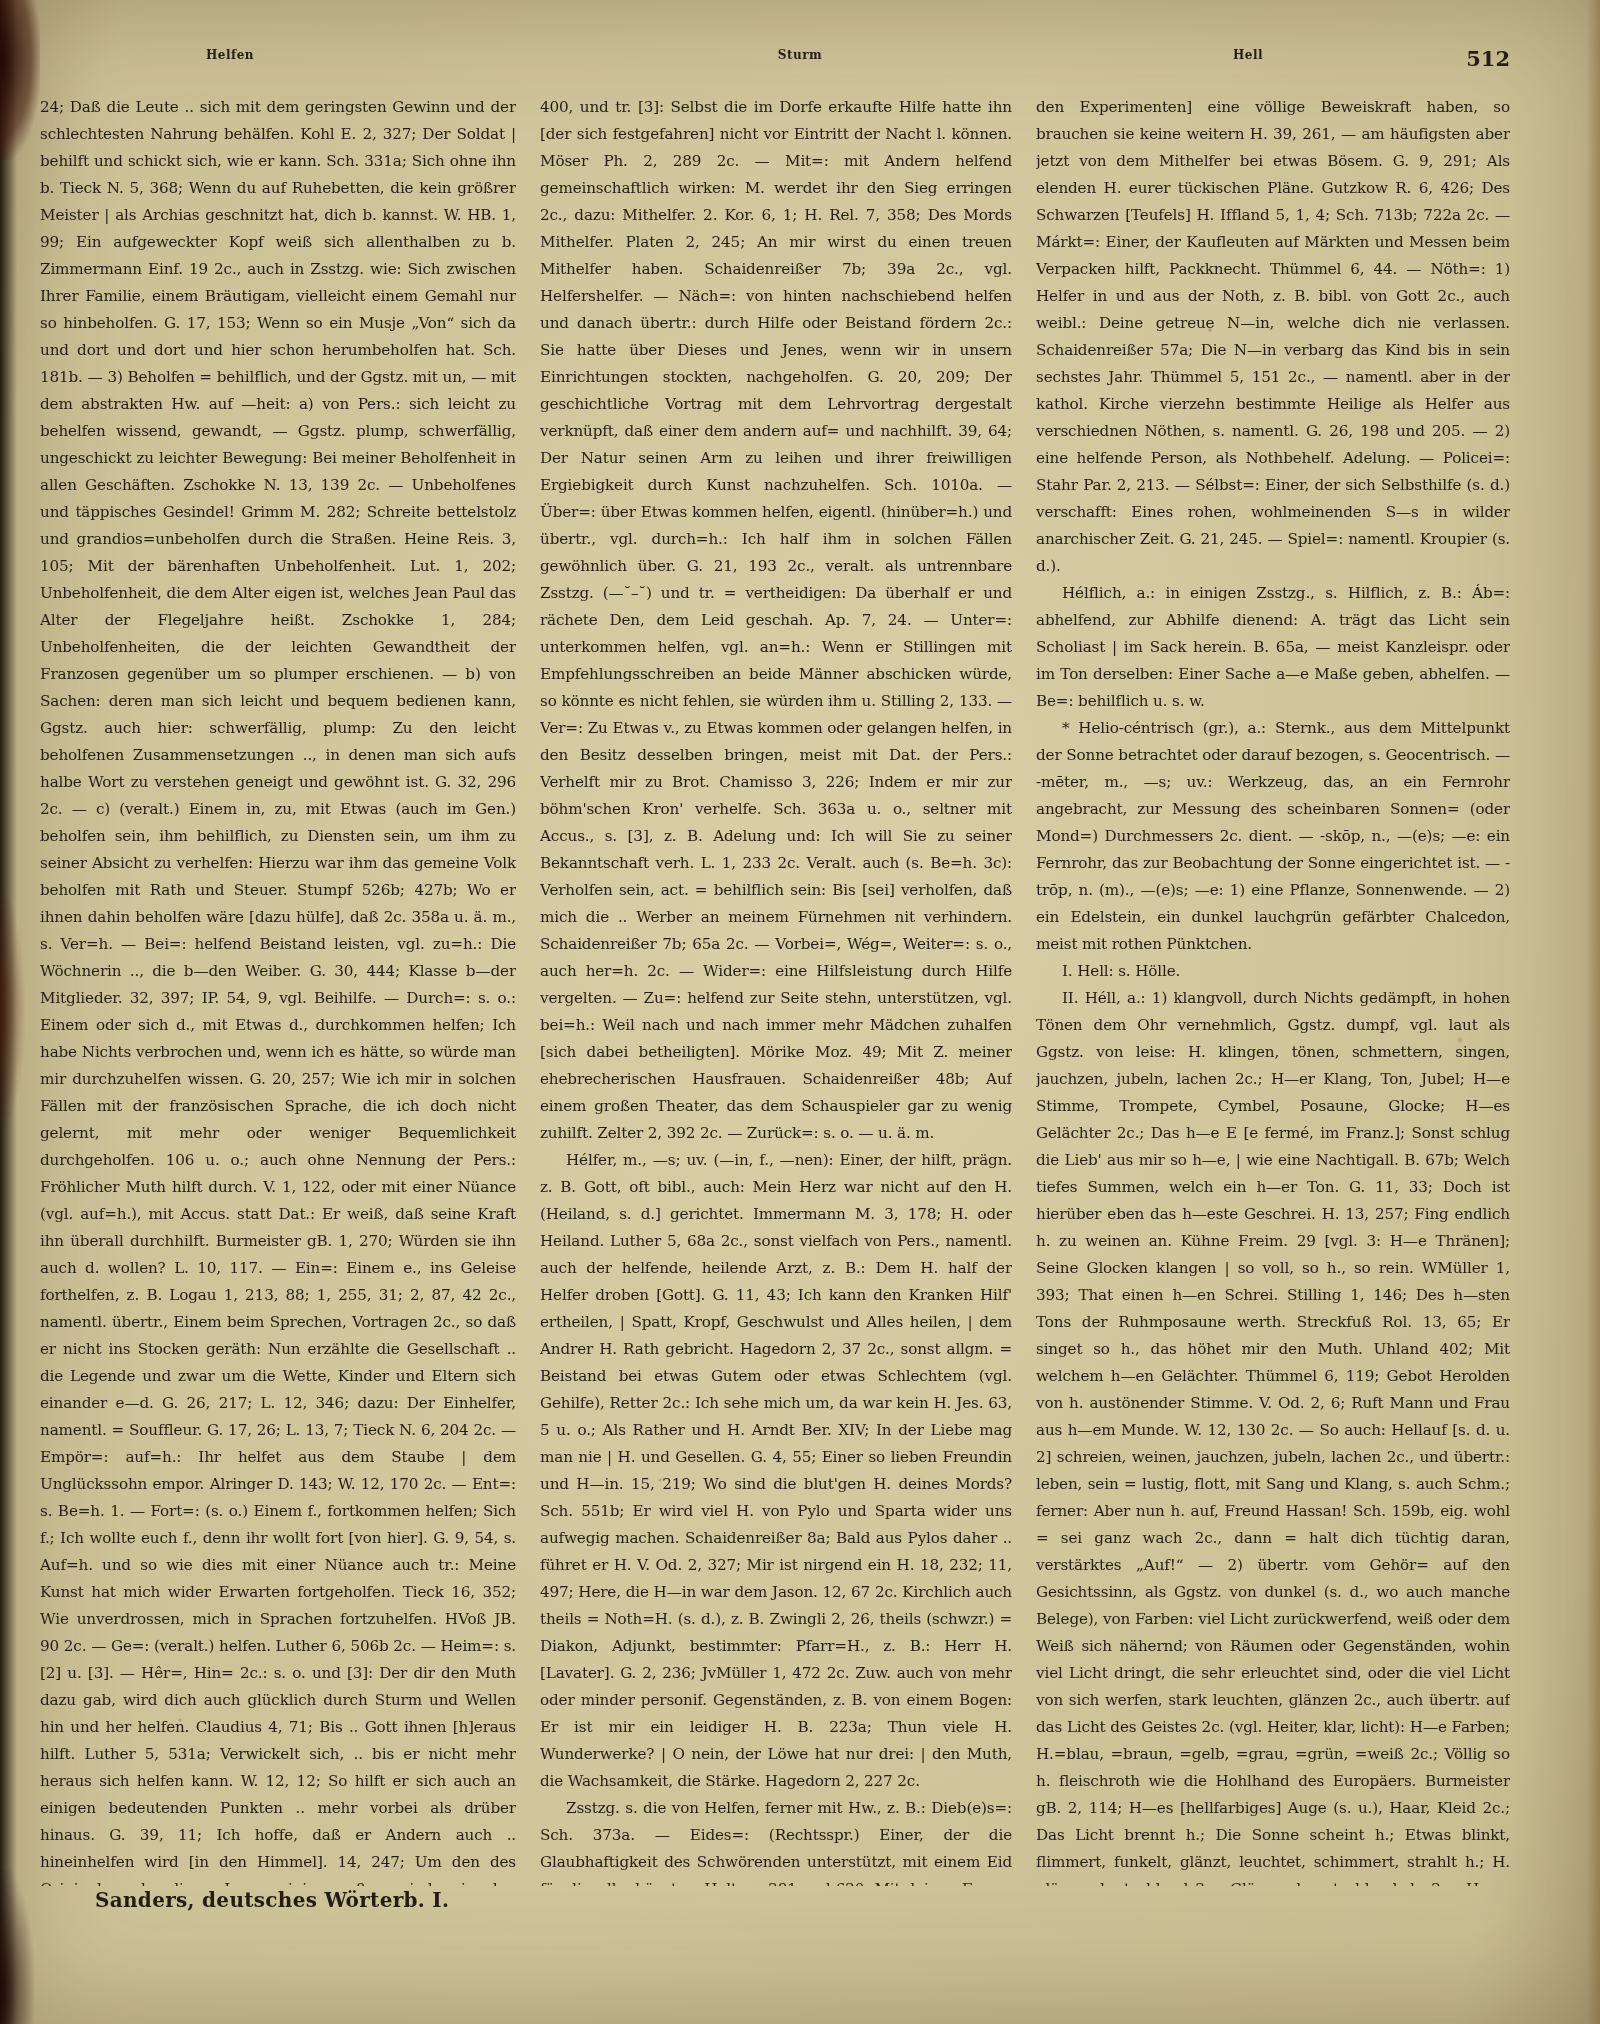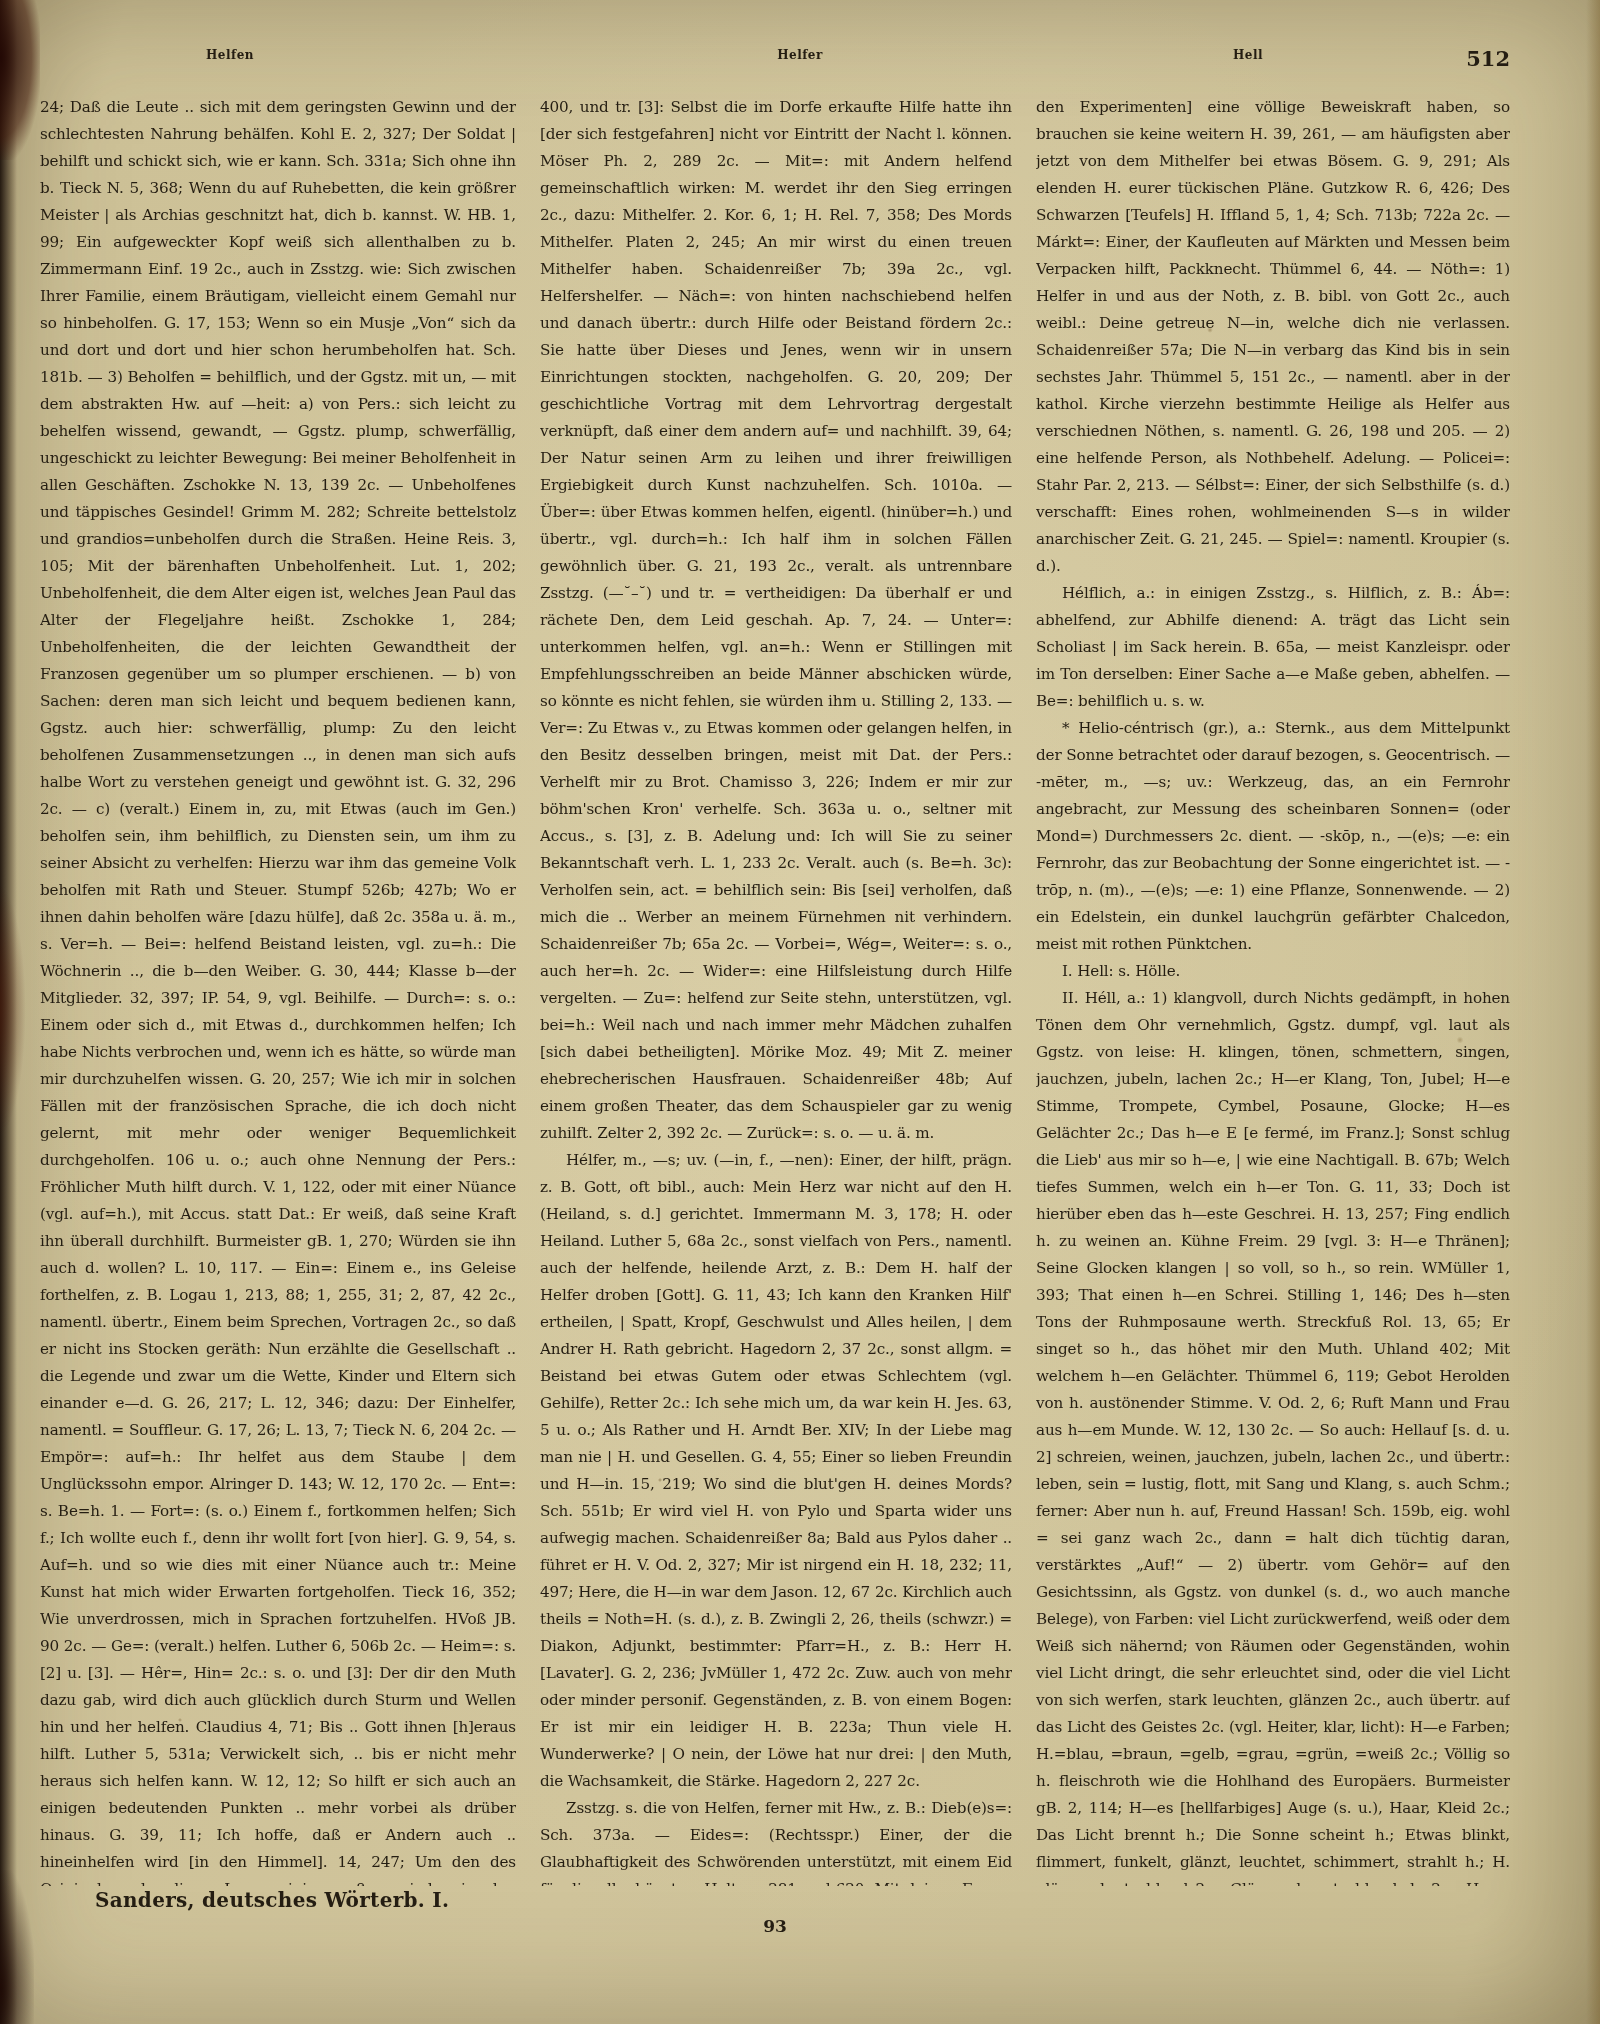--- a/index.html
+++ b/index.html
@@ -64,21 +64,21 @@
 <div class="page">
 
   <div class="edge-left"></div>
   <div class="blob-top-left"></div>
   <div class="blob-mid-left"></div>
   <div class="blob-bottom-left"></div>
   <div class="edge-right"></div>
   <div class="paper-stains"></div>
 
   <div class="running-head head-left">Helfen</div>
-  <div class="running-head head-center">Helfer</div>
+  <div class="running-head head-center">Sturm</div>
   <div class="running-head head-right">Hell</div>
   <div class="page-number">512</div>
 
   <div class="col col1">
     <p class="cont">24; Daß die Leute .. sich mit dem geringsten Gewinn und der schlechtesten Nahrung behälfen. Kohl E. 2, 327; Der Soldat | behilft und schickt sich, wie er kann. Sch. 331a; Sich ohne ihn b. Tieck N. 5, 368; Wenn du auf Ruhebetten, die kein größrer Meister | als Archias geschnitzt hat, dich b. kannst. W. HB. 1, 99; Ein aufgeweckter Kopf weiß sich allenthalben zu b. Zimmermann Einf. 19 2c., auch in Zsstzg. wie: Sich zwischen Ihrer Familie, einem Bräutigam, vielleicht einem Gemahl nur so hinbeholfen. G. 17, 153; Wenn so ein Musje „Von“ sich da und dort und dort und hier schon herumbeholfen hat. Sch. 181b. — 3) Beholfen = behilflich, und der Ggstz. mit un, — mit dem abstrakten Hw. auf —heit: a) von Pers.: sich leicht zu behelfen wissend, gewandt, — Ggstz. plump, schwerfällig, ungeschickt zu leichter Bewegung: Bei meiner Beholfenheit in allen Geschäften. Zschokke N. 13, 139 2c. — Unbeholfenes und täppisches Gesindel! Grimm M. 282; Schreite bettelstolz und grandios=unbeholfen durch die Straßen. Heine Reis. 3, 105; Mit der bärenhaften Unbeholfenheit. Lut. 1, 202; Unbeholfenheit, die dem Alter eigen ist, welches Jean Paul das Alter der Flegeljahre heißt. Zschokke 1, 284; Unbeholfenheiten, die der leichten Gewandtheit der Franzosen gegenüber um so plumper erschienen. — b) von Sachen: deren man sich leicht und bequem bedienen kann, Ggstz. auch hier: schwerfällig, plump: Zu den leicht beholfenen Zusammensetzungen .., in denen man sich aufs halbe Wort zu verstehen geneigt und gewöhnt ist. G. 32, 296 2c. — c) (veralt.) Einem in, zu, mit Etwas (auch im Gen.) beholfen sein, ihm behilflich, zu Diensten sein, um ihm zu seiner Absicht zu verhelfen: Hierzu war ihm das gemeine Volk beholfen mit Rath und Steuer. Stumpf 526b; 427b; Wo er ihnen dahin beholfen wäre [dazu hülfe], daß 2c. 358a u. ä. m., s. Ver=h. — Bei=: helfend Beistand leisten, vgl. zu=h.: Die Wöchnerin .., die b—den Weiber. G. 30, 444; Klasse b—der Mitglieder. 32, 397; IP. 54, 9, vgl. Beihilfe. — Durch=: s. o.: Einem oder sich d., mit Etwas d., durchkommen helfen; Ich habe Nichts verbrochen und, wenn ich es hätte, so würde man mir durchzuhelfen wissen. G. 20, 257; Wie ich mir in solchen Fällen mit der französischen Sprache, die ich doch nicht gelernt, mit mehr oder weniger Bequemlichkeit durchgeholfen. 106 u. o.; auch ohne Nennung der Pers.: Fröhlicher Muth hilft durch. V. 1, 122, oder mit einer Nüance (vgl. auf=h.), mit Accus. statt Dat.: Er weiß, daß seine Kraft ihn überall durchhilft. Burmeister gB. 1, 270; Würden sie ihn auch d. wollen? L. 10, 117. — Ein=: Einem e., ins Geleise forthelfen, z. B. Logau 1, 213, 88; 1, 255, 31; 2, 87, 42 2c., namentl. übertr., Einem beim Sprechen, Vortragen 2c., so daß er nicht ins Stocken geräth: Nun erzählte die Gesellschaft .. die Legende und zwar um die Wette, Kinder und Eltern sich einander e—d. G. 26, 217; L. 12, 346; dazu: Der Einhelfer, namentl. = Souffleur. G. 17, 26; L. 13, 7; Tieck N. 6, 204 2c. — Empör=: auf=h.: Ihr helfet aus dem Staube | dem Unglückssohn empor. Alringer D. 143; W. 12, 170 2c. — Ent=: s. Be=h. 1. — Fort=: (s. o.) Einem f., fortkommen helfen; Sich f.; Ich wollte euch f., denn ihr wollt fort [von hier]. G. 9, 54, s. Auf=h. und so wie dies mit einer Nüance auch tr.: Meine Kunst hat mich wider Erwarten fortgeholfen. Tieck 16, 352; Wie unverdrossen, mich in Sprachen fortzuhelfen. HVoß JB. 90 2c. — Ge=: (veralt.) helfen. Luther 6, 506b 2c. — Heim=: s. [2] u. [3]. — Hêr=, Hin= 2c.: s. o. und [3]: Der dir den Muth dazu gab, wird dich auch glücklich durch Sturm und Wellen hin und her helfen. Claudius 4, 71; Bis .. Gott ihnen [h]eraus hilft. Luther 5, 531a; Verwickelt sich, .. bis er nicht mehr heraus sich helfen kann. W. 12, 12; So hilft er sich auch an einigen bedeutenden Punkten .. mehr vorbei als drüber hinaus. G. 39, 11; Ich hoffe, daß er Andern auch .. hineinhelfen wird [in den Himmel]. 14, 247; Um den des Originals unkundigen Leser einigermaßen wieder in den homerischen Ton hineinzuhelfen. B. 185a u. ä. m., namentl. auch prägn.: Einem hin=h., in den Tod; machen, daß er hin (s. d.) sei: Mein Ungeschick | zwang mich, etwas unsanft ihm | hinzuhelfen [den Eber abzuthun]. Müllner 2, 43; „Es lebe der Hauptmann!“ Spiegelberg (aufspringend, vor sich): Bis ich ihm hinhelfe. Sch. 110b 2c. — Lös=: s. o., loskommen helfen: Sie hätten mir beigestanden, Sie hätten mir zur rechten Zeit losgeholfen. G. 17,</p>
   </div>
 
   <div class="col col2">
     <p class="cont">400, und tr. [3]: Selbst die im Dorfe erkaufte Hilfe hatte ihn [der sich festgefahren] nicht vor Eintritt der Nacht l. können. Möser Ph. 2, 289 2c. — Mit=: mit Andern helfend gemeinschaftlich wirken: M. werdet ihr den Sieg erringen 2c., dazu: Mithelfer. 2. Kor. 6, 1; H. Rel. 7, 358; Des Mords Mithelfer. Platen 2, 245; An mir wirst du einen treuen Mithelfer haben. Schaidenreißer 7b; 39a 2c., vgl. Helfershelfer. — Näch=: von hinten nachschiebend helfen und danach übertr.: durch Hilfe oder Beistand fördern 2c.: Sie hatte über Dieses und Jenes, wenn wir in unsern Einrichtungen stockten, nachgeholfen. G. 20, 209; Der geschichtliche Vortrag mit dem Lehrvortrag dergestalt verknüpft, daß einer dem andern auf= und nachhilft. 39, 64; Der Natur seinen Arm zu leihen und ihrer freiwilligen Ergiebigkeit durch Kunst nachzuhelfen. Sch. 1010a. — Über=: über Etwas kommen helfen, eigentl. (hinüber=h.) und übertr., vgl. durch=h.: Ich half ihm in solchen Fällen gewöhnlich über. G. 21, 193 2c., veralt. als untrennbare Zsstzg. (—˘–˘) und tr. = vertheidigen: Da überhalf er und rächete Den, dem Leid geschah. Ap. 7, 24. — Unter=: unterkommen helfen, vgl. an=h.: Wenn er Stillingen mit Empfehlungsschreiben an beide Männer abschicken würde, so könnte es nicht fehlen, sie würden ihm u. Stilling 2, 133. — Ver=: Zu Etwas v., zu Etwas kommen oder gelangen helfen, in den Besitz desselben bringen, meist mit Dat. der Pers.: Verhelft mir zu Brot. Chamisso 3, 226; Indem er mir zur böhm'schen Kron' verhelfe. Sch. 363a u. o., seltner mit Accus., s. [3], z. B. Adelung und: Ich will Sie zu seiner Bekanntschaft verh. L. 1, 233 2c. Veralt. auch (s. Be=h. 3c): Verholfen sein, act. = behilflich sein: Bis [sei] verholfen, daß mich die .. Werber an meinem Fürnehmen nit verhindern. Schaidenreißer 7b; 65a 2c. — Vorbei=, Wég=, Weiter=: s. o., auch her=h. 2c. — Wider=: eine Hilfsleistung durch Hilfe vergelten. — Zu=: helfend zur Seite stehn, unterstützen, vgl. bei=h.: Weil nach und nach immer mehr Mädchen zuhalfen [sich dabei betheiligten]. Mörike Moz. 49; Mit Z. meiner ehebrecherischen Hausfrauen. Schaidenreißer 48b; Auf einem großen Theater, das dem Schauspieler gar zu wenig zuhilft. Zelter 2, 392 2c. — Zurück=: s. o. — u. ä. m.</p>
     <p class="entry">Hélfer, m., —s; uv. (—in, f., —nen): Einer, der hilft, prägn. z. B. Gott, oft bibl., auch: Mein Herz war nicht auf den H. (Heiland, s. d.] gerichtet. Immermann M. 3, 178; H. oder Heiland. Luther 5, 68a 2c., sonst vielfach von Pers., namentl. auch der helfende, heilende Arzt, z. B.: Dem H. half der Helfer droben [Gott]. G. 11, 43; Ich kann den Kranken Hilf' ertheilen, | Spatt, Kropf, Geschwulst und Alles heilen, | dem Andrer H. Rath gebricht. Hagedorn 2, 37 2c., sonst allgm. = Beistand bei etwas Gutem oder etwas Schlechtem (vgl. Gehilfe), Retter 2c.: Ich sehe mich um, da war kein H. Jes. 63, 5 u. o.; Als Rather und H. Arndt Ber. XIV; In der Liebe mag man nie | H. und Gesellen. G. 4, 55; Einer so lieben Freundin und H—in. 15, 219; Wo sind die blut'gen H. deines Mords? Sch. 551b; Er wird viel H. von Pylo und Sparta wider uns aufwegig machen. Schaidenreißer 8a; Bald aus Pylos daher .. führet er H. V. Od. 2, 327; Mir ist nirgend ein H. 18, 232; 11, 497; Here, die H—in war dem Jason. 12, 67 2c. Kirchlich auch theils = Noth=H. (s. d.), z. B. Zwingli 2, 26, theils (schwzr.) = Diakon, Adjunkt, bestimmter: Pfarr=H., z. B.: Herr H. [Lavater]. G. 2, 236; JvMüller 1, 472 2c. Zuw. auch von mehr oder minder personif. Gegenständen, z. B. von einem Bogen: Er ist mir ein leidiger H. B. 223a; Thun viele H. Wunderwerke? | O nein, der Löwe hat nur drei: | den Muth, die Wachsamkeit, die Stärke. Hagedorn 2, 227 2c.</p>
@@ -87,15 +87,14 @@
 
   <div class="col col3">
     <p class="cont">den Experimenten] eine völlige Beweiskraft haben, so brauchen sie keine weitern H. 39, 261, — am häufigsten aber jetzt von dem Mithelfer bei etwas Bösem. G. 9, 291; Als elenden H. eurer tückischen Pläne. Gutzkow R. 6, 426; Des Schwarzen [Teufels] H. Iffland 5, 1, 4; Sch. 713b; 722a 2c. — Márkt=: Einer, der Kaufleuten auf Märkten und Messen beim Verpacken hilft, Packknecht. Thümmel 6, 44. — Nöth=: 1) Helfer in und aus der Noth, z. B. bibl. von Gott 2c., auch weibl.: Deine getreue N—in, welche dich nie verlassen. Schaidenreißer 57a; Die N—in verbarg das Kind bis in sein sechstes Jahr. Thümmel 5, 151 2c., — namentl. aber in der kathol. Kirche vierzehn bestimmte Heilige als Helfer aus verschiednen Nöthen, s. namentl. G. 26, 198 und 205. — 2) eine helfende Person, als Nothbehelf. Adelung. — Policei=: Stahr Par. 2, 213. — Sélbst=: Einer, der sich Selbsthilfe (s. d.) verschafft: Eines rohen, wohlmeinenden S—s in wilder anarchischer Zeit. G. 21, 245. — Spiel=: namentl. Kroupier (s. d.).</p>
     <p class="entry">Hélflich, a.: in einigen Zsstzg., s. Hilflich, z. B.: Áb=: abhelfend, zur Abhilfe dienend: A. trägt das Licht sein Scholiast | im Sack herein. B. 65a, — meist Kanzleispr. oder im Ton derselben: Einer Sache a—e Maße geben, abhelfen. — Be=: behilflich u. s. w.</p>
     <p class="entry">* Helio-céntrisch (gr.), a.: Sternk., aus dem Mittelpunkt der Sonne betrachtet oder darauf bezogen, s. Geocentrisch. — -mēter, m., —s; uv.: Werkzeug, das, an ein Fernrohr angebracht, zur Messung des scheinbaren Sonnen= (oder Mond=) Durchmessers 2c. dient. — -skōp, n., —(e)s; —e: ein Fernrohr, das zur Beobachtung der Sonne eingerichtet ist. — -trōp, n. (m)., —(e)s; —e: 1) eine Pflanze, Sonnenwende. — 2) ein Edelstein, ein dunkel lauchgrün gefärbter Chalcedon, meist mit rothen Pünktchen.</p>
     <p class="entry">I. Hell: s. Hölle.</p>
     <p class="entry">II. Héll, a.: 1) klangvoll, durch Nichts gedämpft, in hohen Tönen dem Ohr vernehmlich, Ggstz. dumpf, vgl. laut als Ggstz. von leise: H. klingen, tönen, schmettern, singen, jauchzen, jubeln, lachen 2c.; H—er Klang, Ton, Jubel; H—e Stimme, Trompete, Cymbel, Posaune, Glocke; H—es Gelächter 2c.; Das h—e E [e fermé, im Franz.]; Sonst schlug die Lieb' aus mir so h—e, | wie eine Nachtigall. B. 67b; Welch tiefes Summen, welch ein h—er Ton. G. 11, 33; Doch ist hierüber eben das h—este Geschrei. H. 13, 257; Fing endlich h. zu weinen an. Kühne Freim. 29 [vgl. 3: H—e Thränen]; Seine Glocken klangen | so voll, so h., so rein. WMüller 1, 393; That einen h—en Schrei. Stilling 1, 146; Des h—sten Tons der Ruhmposaune werth. Streckfuß Rol. 13, 65; Er singet so h., das höhet mir den Muth. Uhland 402; Mit welchem h—en Gelächter. Thümmel 6, 119; Gebot Herolden von h. austönender Stimme. V. Od. 2, 6; Ruft Mann und Frau aus h—em Munde. W. 12, 130 2c. — So auch: Hellauf [s. d. u. 2] schreien, weinen, jauchzen, jubeln, lachen 2c., und übertr.: leben, sein = lustig, flott, mit Sang und Klang, s. auch Schm.; ferner: Aber nun h. auf, Freund Hassan! Sch. 159b, eig. wohl = sei ganz wach 2c., dann = halt dich tüchtig daran, verstärktes „Auf!“ — 2) übertr. vom Gehör= auf den Gesichtssinn, als Ggstz. von dunkel (s. d., wo auch manche Belege), von Farben: viel Licht zurückwerfend, weiß oder dem Weiß sich nähernd; von Räumen oder Gegenständen, wohin viel Licht dringt, die sehr erleuchtet sind, oder die viel Licht von sich werfen, stark leuchten, glänzen 2c., auch übertr. auf das Licht des Geistes 2c. (vgl. Heiter, klar, licht): H—e Farben; H.=blau, =braun, =gelb, =grau, =grün, =weiß 2c.; Völlig so h. fleischroth wie die Hohlhand des Europäers. Burmeister gB. 2, 114; H—es [hellfarbiges] Auge (s. u.), Haar, Kleid 2c.; Das Licht brennt h.; Die Sonne scheint h.; Etwas blinkt, flimmert, funkelt, glänzt, leuchtet, schimmert, strahlt h.; H. glänzend, strahlend 2c.; Glänzend=, strahlend=h. 2c.; H—er Glanz, Schein, Schimmer, Strahl; H—er Diamant (s. u.), Karfunkel, Edelstein; Ein glänzend h—er Spiegel; H—es Feuer, Licht; Ein blendend h—es Licht; Die h—e Sonne; Ein h—er Stern; Am h—en, lichten Tage; Es wird h., ohne Zusatz namentl. auch =</p>
   </div>
 
   <div class="footer-line">Sanders, deutsches Wörterb. I.</div>
-  <div class="sheet-signature">93</div>
 
 </div>
 
 </body></html>

